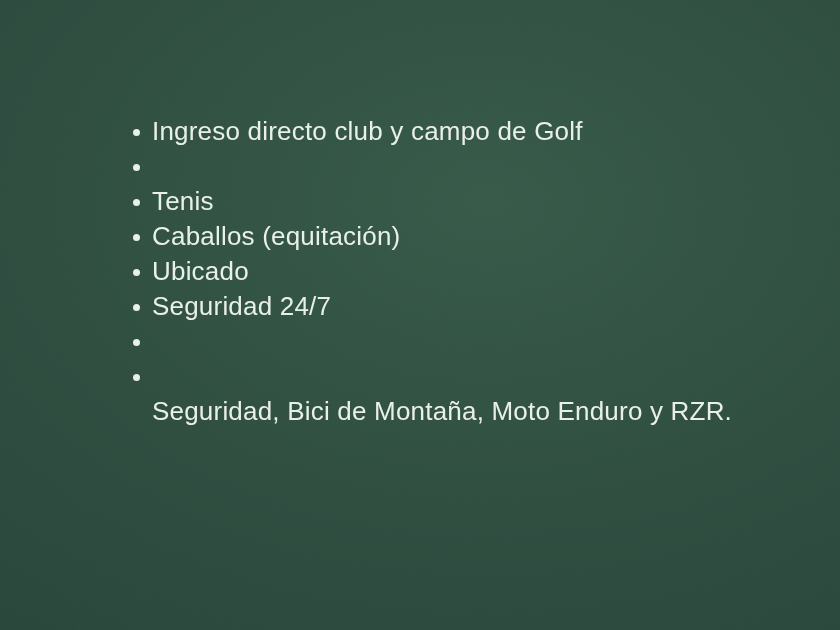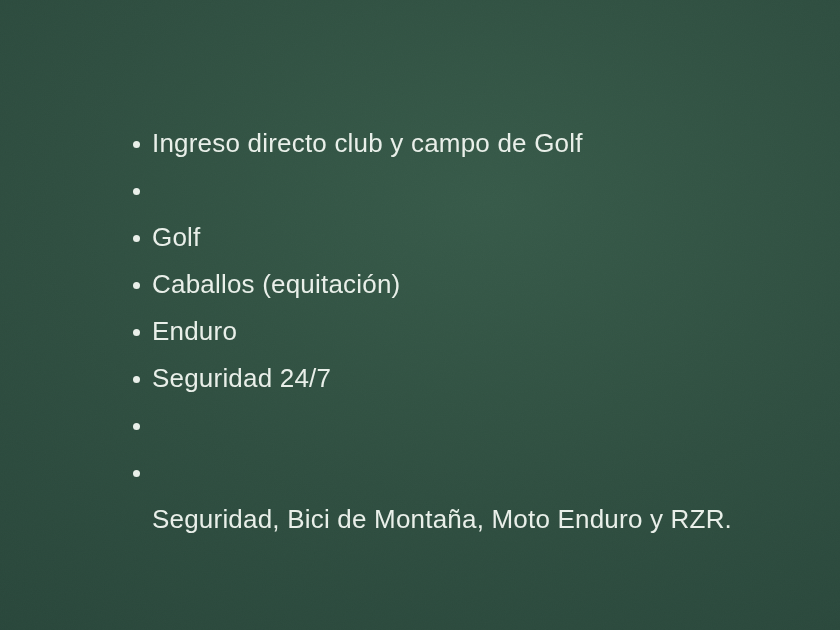--- a/index.html
+++ b/index.html
@@ -38,21 +38,20 @@
     top: 114px;
     list-style: none;
   }
   .list-item {
     display: flex;
     align-items: center;
     height: 35px;
     font-size: 26px;
     letter-spacing: 0.2px;
     white-space: nowrap;
-    margin-top: 12px;
   }
   .bullet {
     display: inline-block;
     width: 7px;
     height: 7px;
     border-radius: 50%;
     background: var(--text);
     margin-right: 12px;
     margin-top: 2px;
     flex: 0 0 auto;
@@ -79,29 +78,29 @@
   <ul class="amenities-list">
     <li class="list-item">
       <span class="bullet"></span>
       <span>Ingreso directo club y campo de Golf</span>
     </li>
     <li class="list-item">
       <span class="bullet"></span>
     </li>
     <li class="list-item">
       <span class="bullet"></span>
-      <span>Golf</span>
+      <span>Tenis</span>
     </li>
     <li class="list-item">
       <span class="bullet"></span>
       <span>Caballos (equitación)</span>
     </li>
     <li class="list-item">
       <span class="bullet"></span>
-      <span>Enduro</span>
+      <span>Ubicado</span>
     </li>
     <li class="list-item">
       <span class="bullet"></span>
       <span>Seguridad 24/7</span>
     </li>
     <li class="list-item">
       <span class="bullet"></span>
     </li>
     <li class="list-item">
       <span class="bullet"></span>

